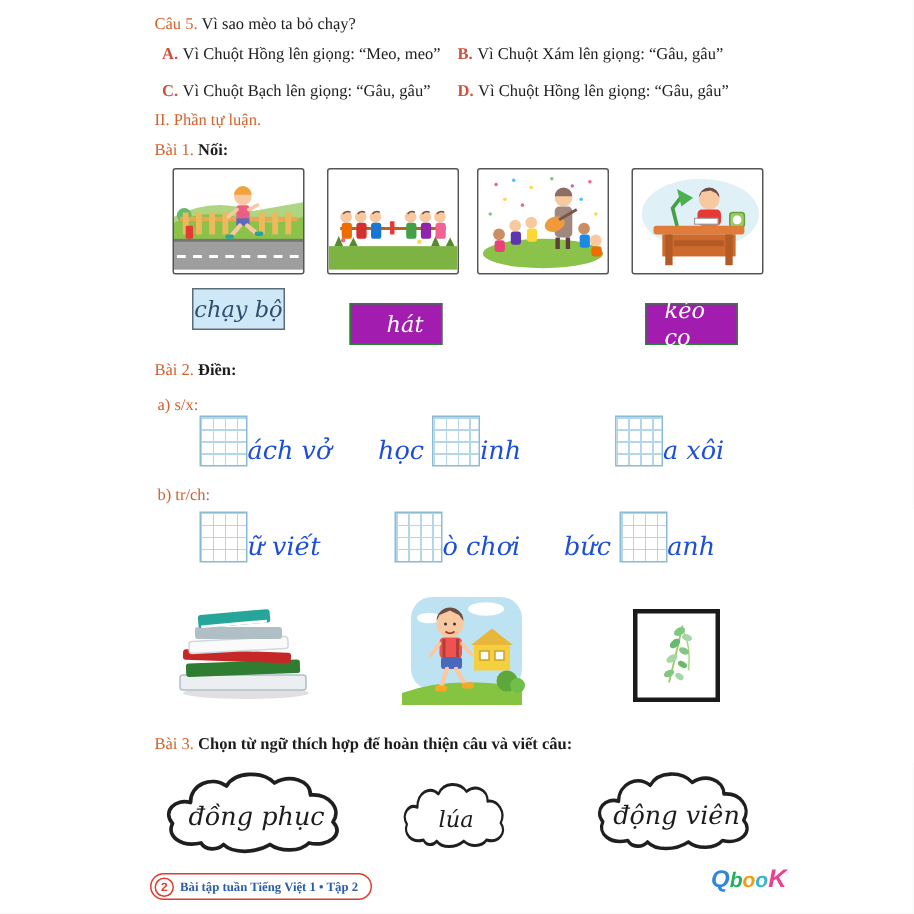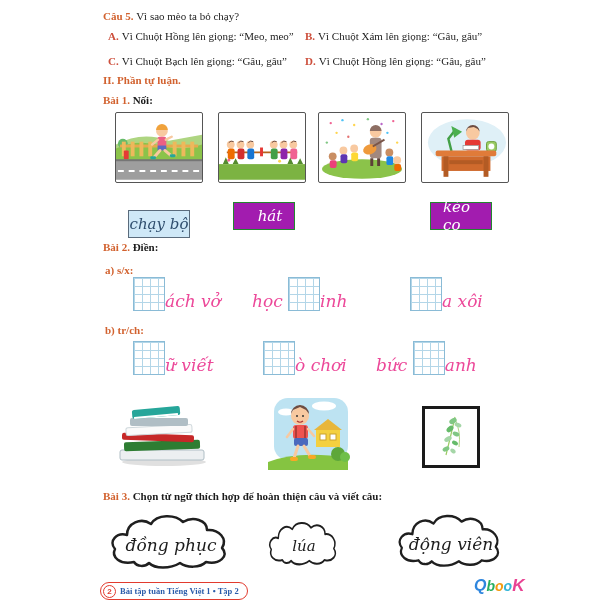--- a/index.html
+++ b/index.html
@@ -1,38 +1,38 @@
 <!DOCTYPE html>
 <html><head>
 <meta charset="utf-8">
 <style>
   html,body{margin:0;padding:0;background:#f4f4f4;}
   .page{position:relative;width:609px;height:609px;background:#ffffff;overflow:hidden;
         font-family:"Liberation Serif","DejaVu Serif",serif;font-size:11px;color:#1c1c1c;}
   .abs{position:absolute;white-space:nowrap;}
-  .orange{color:#d2622f;font-weight:bold;}
+  .orange{color:#d2622f;font-weight:normal;}
   .bold{font-weight:bold;}
   .opt-letter{color:#cd4f3c;font-weight:bold;margin-right:3px;}
   
   .card{position:absolute;width:88px;height:71px;background:#fff;border:1.5px solid #555;
         border-radius:2px;box-sizing:border-box;overflow:hidden;}
   .card svg{display:block;width:100%;height:100%;}
   
   .lbl{position:absolute;width:62px;height:28px;box-sizing:border-box;display:flex;
        align-items:center;justify-content:center;font-family:"DejaVu Serif",serif;
        font-style:italic;font-size:15px;}
   .lbl-blue{background:#cfe8f7;border:1.5px solid #5a6b7c;color:#2f4e6e;}
   .lbl-green{background:#a21caf;border:1.5px solid #23872f;color:#ffffff;padding-left:12px;}
   
   .fill-item{position:absolute;white-space:nowrap;}
   .grid{display:inline-block;width:32px;height:34px;box-sizing:border-box;
         border:1px solid #8abbd6;background-color:#fff;vertical-align:bottom;
         background-image:repeating-linear-gradient(to right,#b3d6e8 0 1px,transparent 1px 8px),
                          repeating-linear-gradient(to bottom,#b3d6e8 0 1px,transparent 1px 8px);}
-  .hw{font-family:"DejaVu Serif",serif;font-style:italic;font-size:17px;color:#ec4899;}
+  .hw{font-family:"DejaVu Serif",serif;font-style:italic;font-size:17px;color:#1d4ed8;}
   
   .cloud{position:absolute;}
   .cloud svg{display:block;width:100%;height:100%;}
   .cloud-word{position:absolute;left:50%;top:56%;transform:translate(-50%,-50%);
               font-family:"DejaVu Serif",serif;font-style:italic;font-size:17px;color:#1c1c1c;white-space:nowrap;}
   
   .pill{position:absolute;display:flex;align-items:center;gap:4px;border:1.5px solid #e23b2e;
         border-radius:10px;padding:1px 8px 1px 2px;background:#fff;height:14px;}
   .pill-num{width:11px;height:11px;border:1.2px solid #e23b2e;border-radius:50%;color:#e23b2e;
             font-size:8px;font-weight:bold;display:flex;align-items:center;justify-content:center;
@@ -203,21 +203,21 @@
       <rect x="66" y="27" width="10" height="10" rx="2" fill="#9ccc65" stroke="#689f38"></rect>
       <circle cx="71" cy="32" r="3" fill="#ffffff"></circle>
       <rect x="14" y="36" width="62" height="6" rx="2" fill="#e07b39"></rect>
       <rect x="20" y="42" width="50" height="15" fill="#cf6a2d"></rect>
       <rect x="22" y="42" width="5" height="21" fill="#b35b24"></rect>
       <rect x="63" y="42" width="5" height="21" fill="#b35b24"></rect>
       <rect x="28" y="46" width="34" height="4" fill="#b35b24"></rect>
     </svg>
   </div>
 
-  <div class="lbl lbl-blue" style="left:128px;top:210px;">
+  <div class="lbl lbl-blue" style="left:128px;top:192px;">
     <span>chạy bộ</span>
   </div>
   <div class="lbl lbl-green" style="left:233px;top:202px;">
     <span>hát</span>
   </div>
   <div class="lbl lbl-green" style="left:430px;top:202px;">
     <span>kéo co</span>
   </div>
 
   <div class="abs" style="left:103px;top:241px;">

